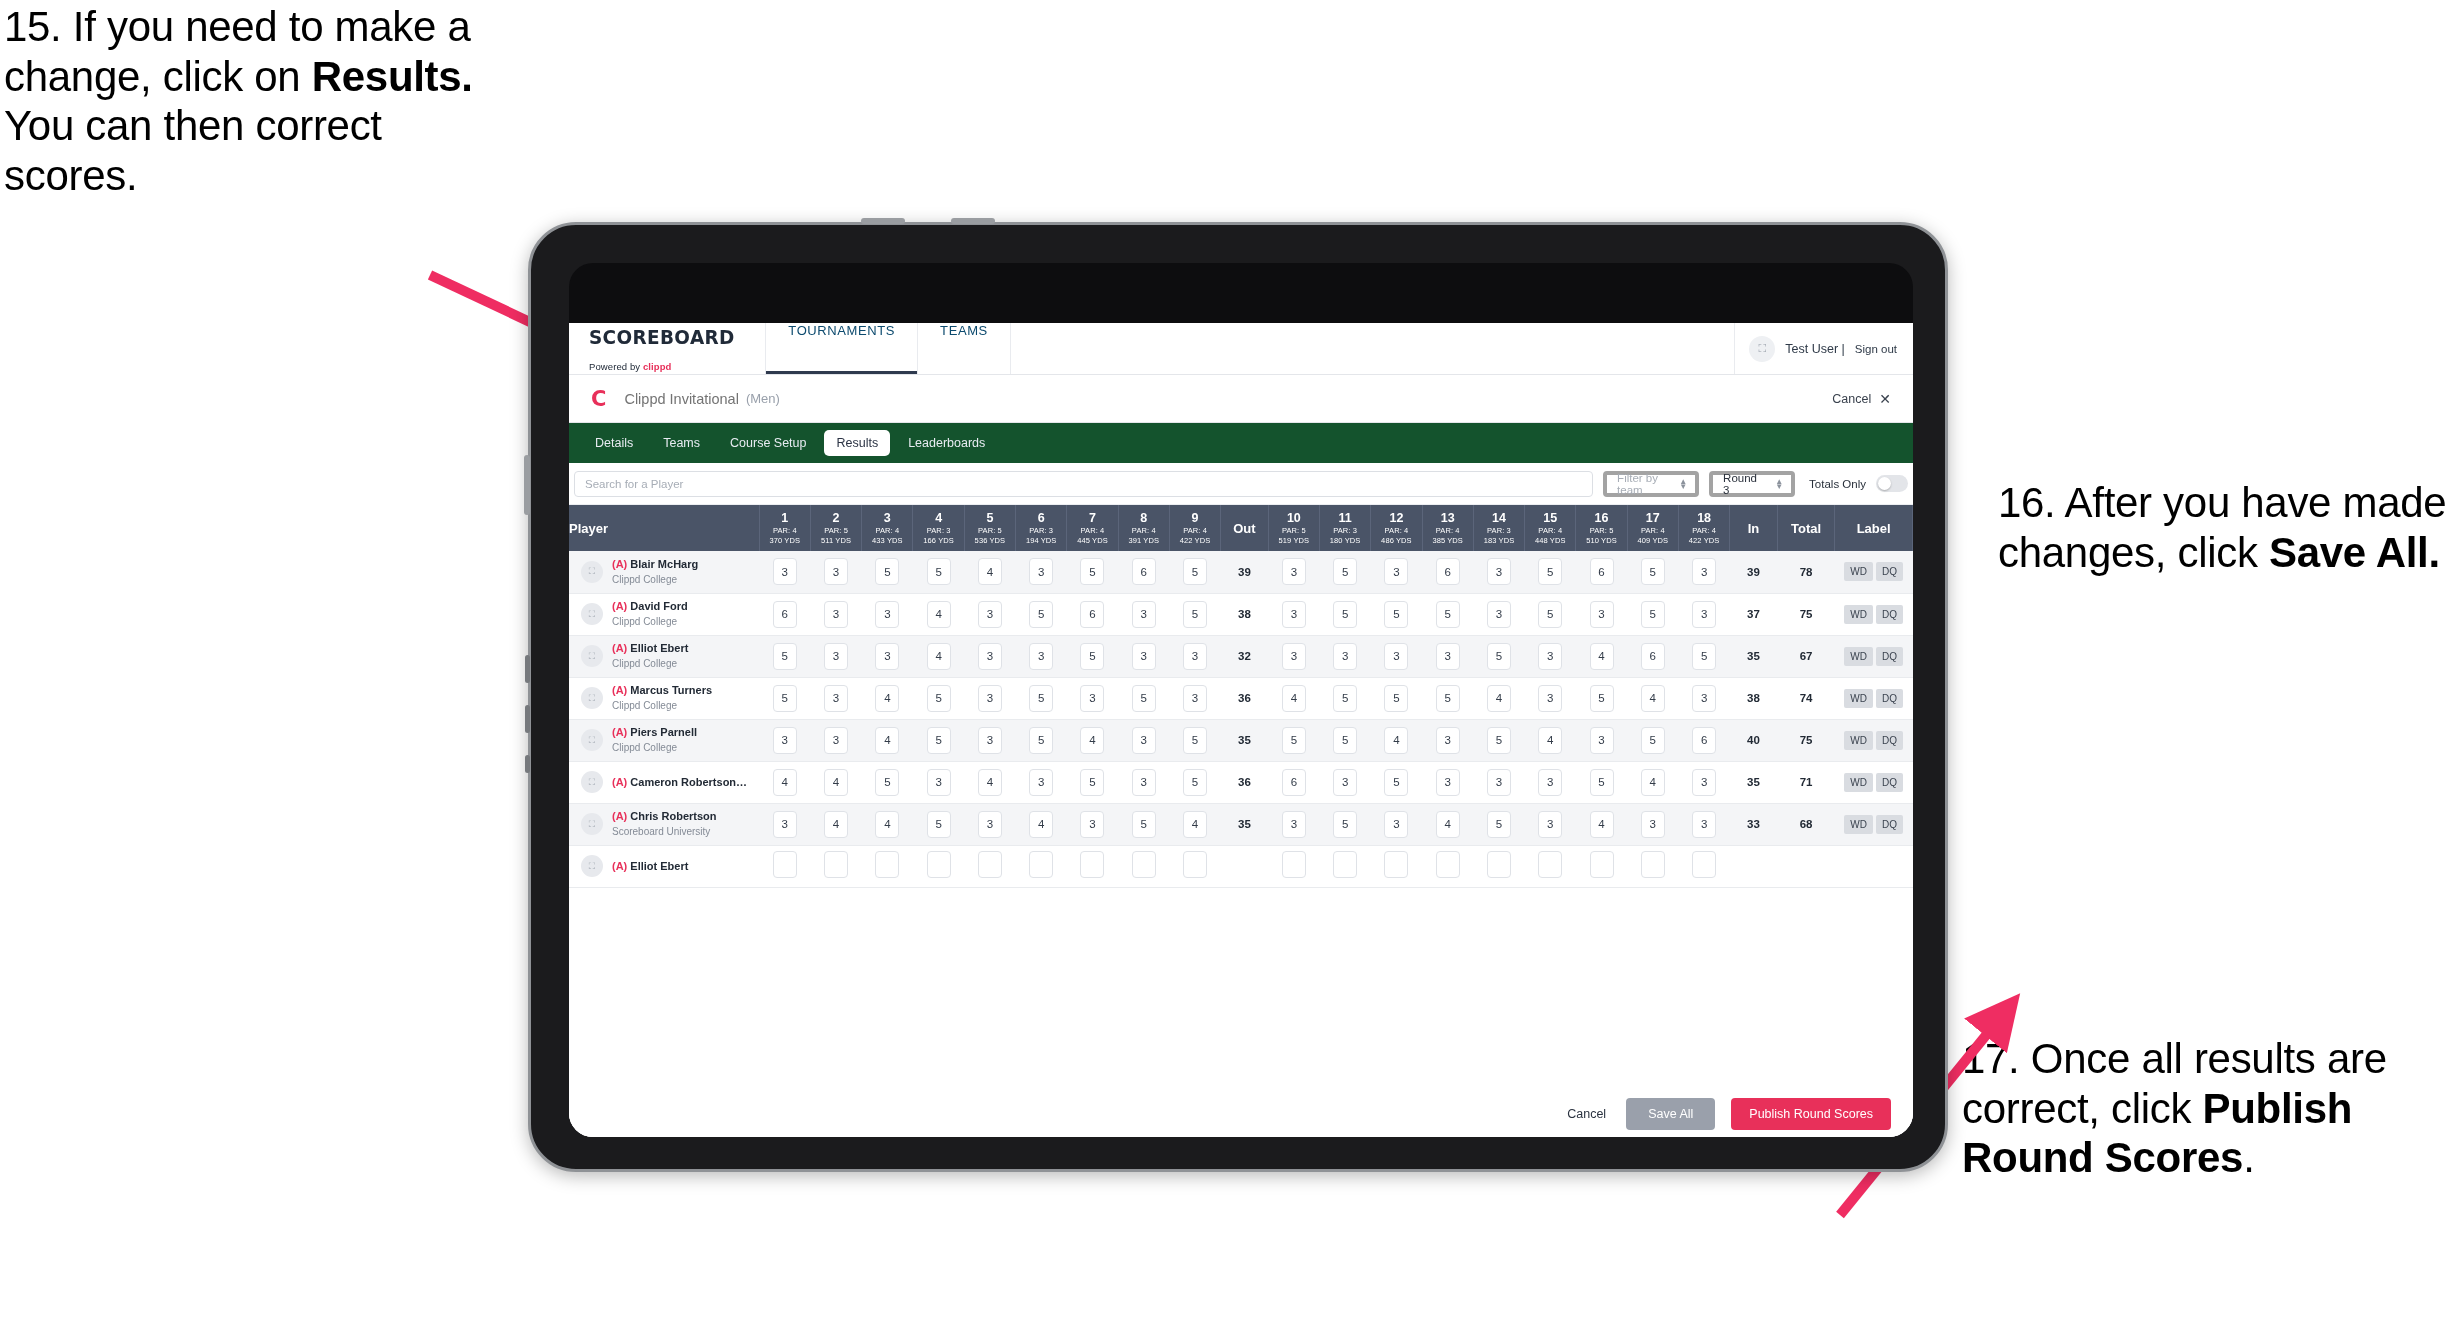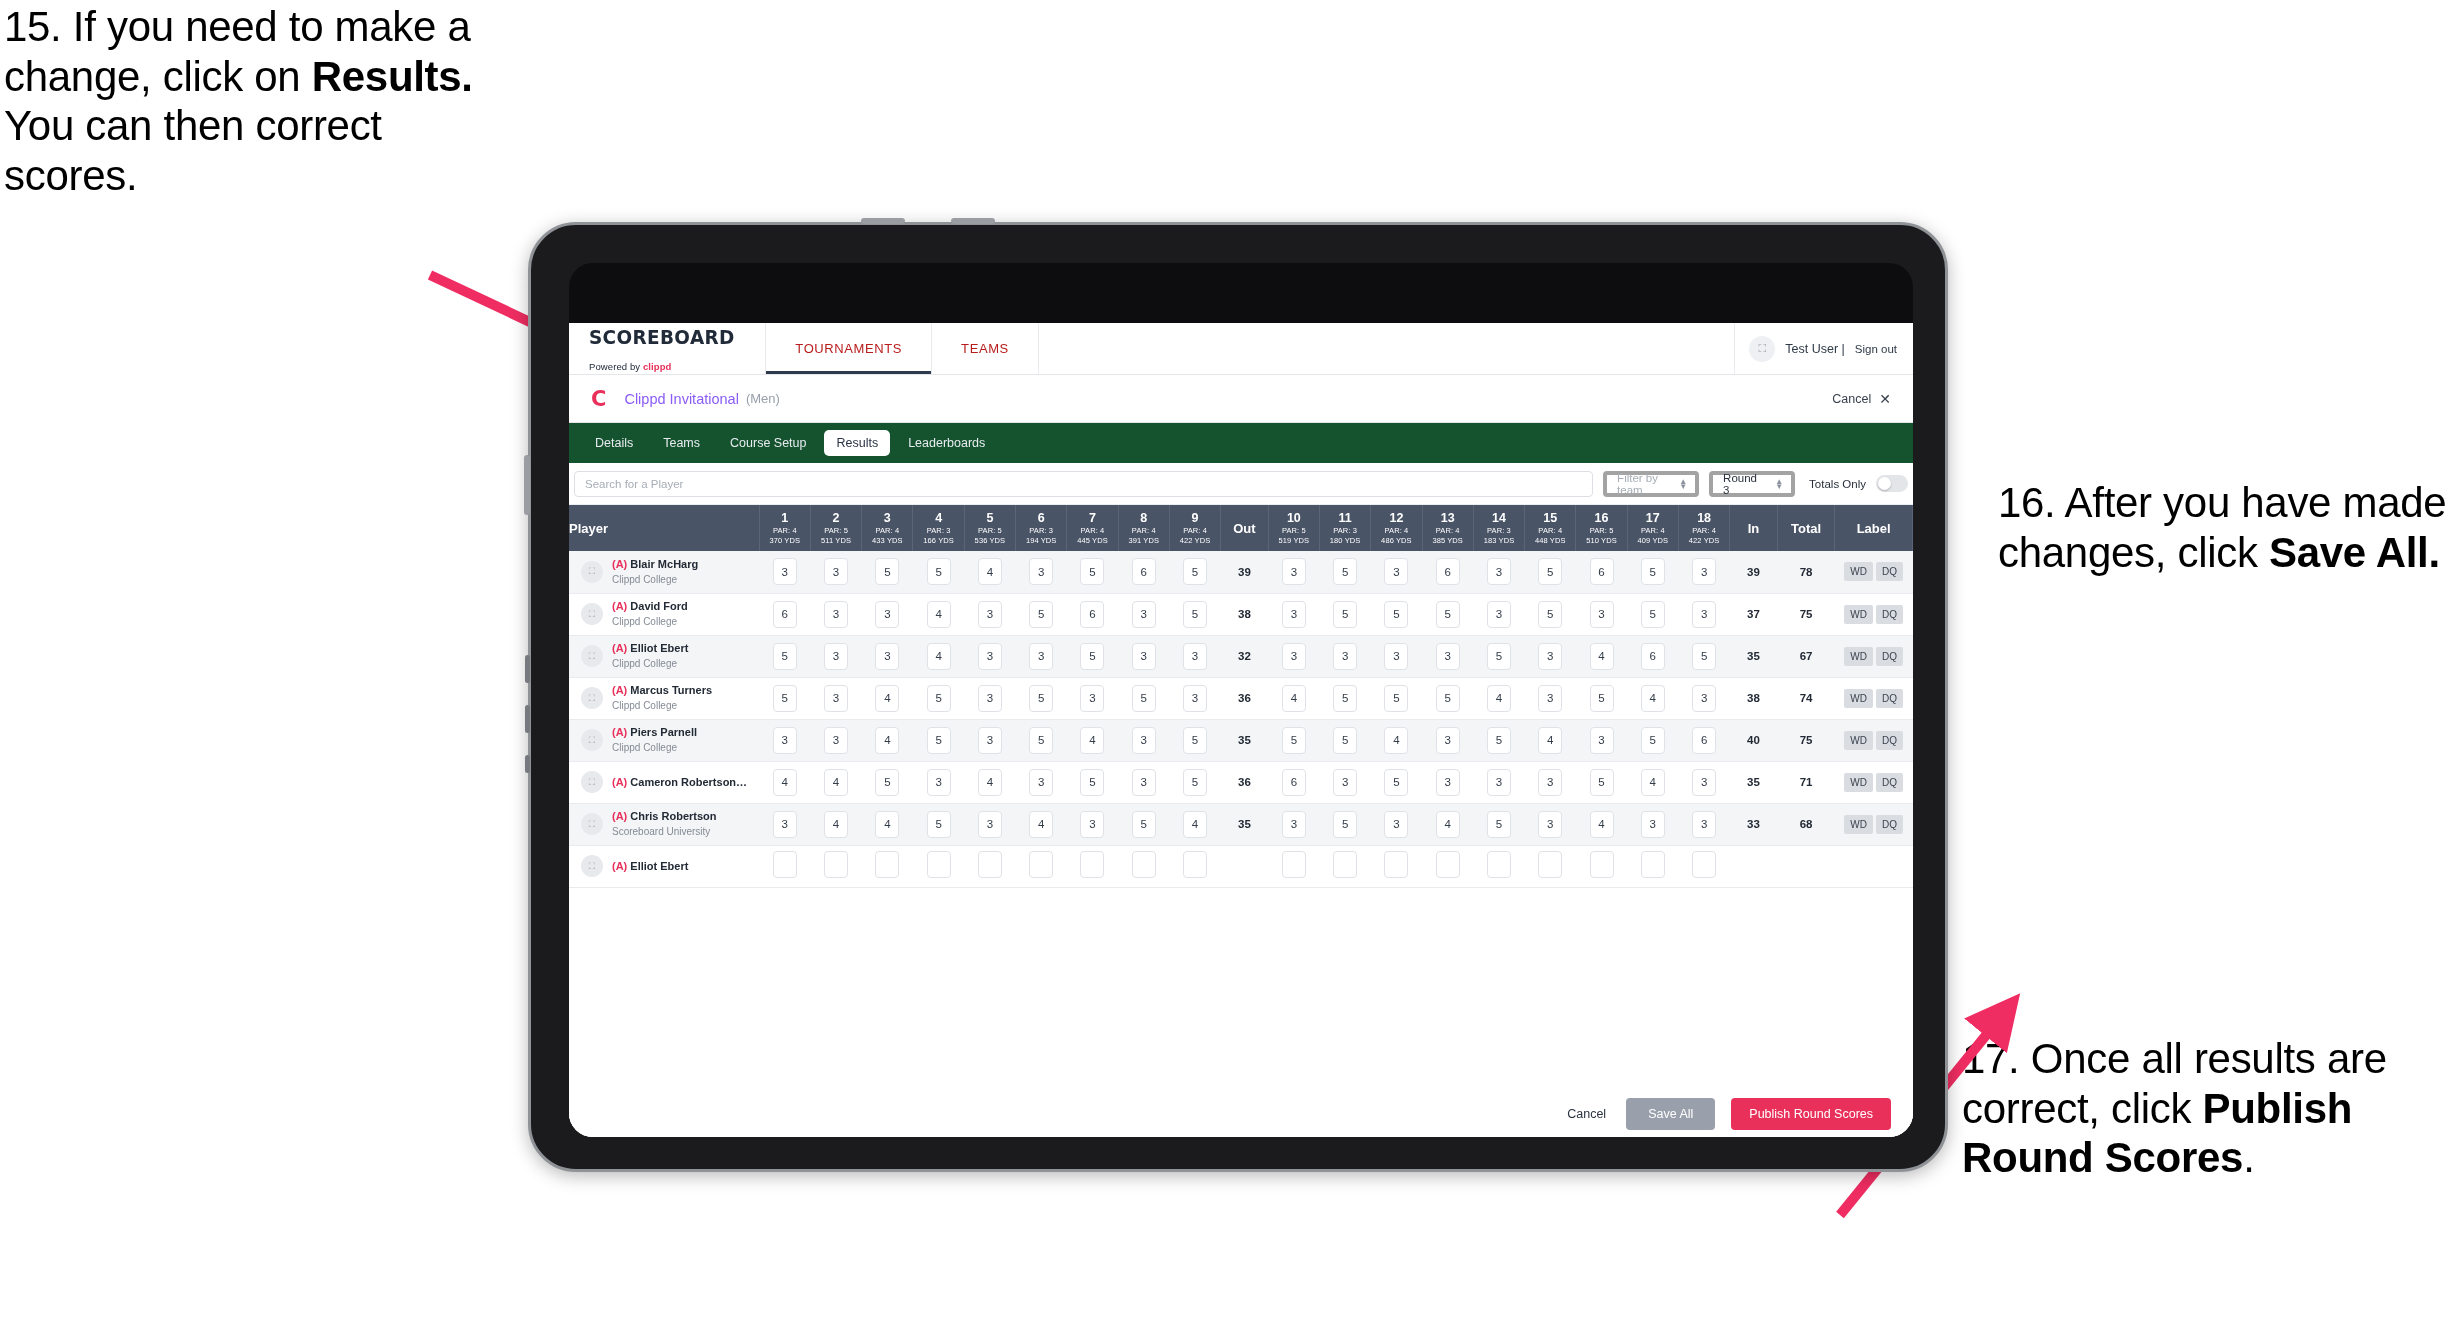--- a/index.html
+++ b/index.html
@@ -78,41 +78,41 @@
   }
   .brand { padding: 4px 18px 4px 20px; display:flex; flex-direction:column; justify-content:center; }
   .brand-word {
     font-family:"DejaVu Sans", sans-serif;
     font-weight:700; font-size:20px; letter-spacing:0.4px; color:#202a38;
     transform: scaleX(0.92); transform-origin:left center;
   }
   .brand-sub { font-size:9.5px; color:#202a38; margin-top:12px; letter-spacing:0.1px;}
   .brand-sub .c { color:#e8305a; font-weight:700; }
   .navtab {
-    display:flex; align-items:center; padding: 0 29px;
-    font-size:13px; letter-spacing:0.6px; color:#b91c1c;
+    display:flex; padding: 0 22px;
+    font-size:13px; letter-spacing:0.6px; color:#0c4a6e;
     border-left:1px solid #e9ebef; cursor:pointer;
   }
   .navtab.active { box-shadow: inset 0 -3px 0 #2f3a4e; }
   .nav-spacer { flex:1; border-left:1px solid #e9ebef; }
   .user-area { display:flex; align-items:center; gap:10px; padding:0 16px 0 14px; border-left:1px solid #e9ebef;}
   .avatar-sm {
     width:26px;height:26px;border-radius:50%;background:#eef0f3;
     display:flex;align-items:center;justify-content:center;color:#9aa1ab;font-size:11px;
   }
   .user-name { font-size:12.5px; color:#2f3a48; }
   .signout { font-size:11.5px; color:#2f3a48; cursor:pointer; }
 
   
   .title-row {
     height: 48px; background:#fff; border-bottom:1px solid #e4e6ea;
     display:flex; align-items:center; padding: 0 22px 0 22px;
   }
   .tlogo { color:#e8305a; font-weight:700; font-size:21px; font-family:"DejaVu Sans", sans-serif; margin-right:18px;}
-  .ttitle { font-size:14.5px; color:#8b5cf6; font-weight:400; }
+  .ttitle { font-size:14.5px; color:#737373; font-weight:400; }
   .tgender { font-size:13px; color:#99a0ab; margin-left:7px;}
   .title-spacer{flex:1;}
   .cancel-x { font-size:12.5px; color:#39414d; display:flex; align-items:center; gap:8px; cursor:pointer;}
   .cancel-x .xg { font-size:14px; }
 
   
   .tabstrip {
     height: 40px; background:#14532d;
     display:flex; align-items:center; padding:0 14px; gap:6px;
   }

